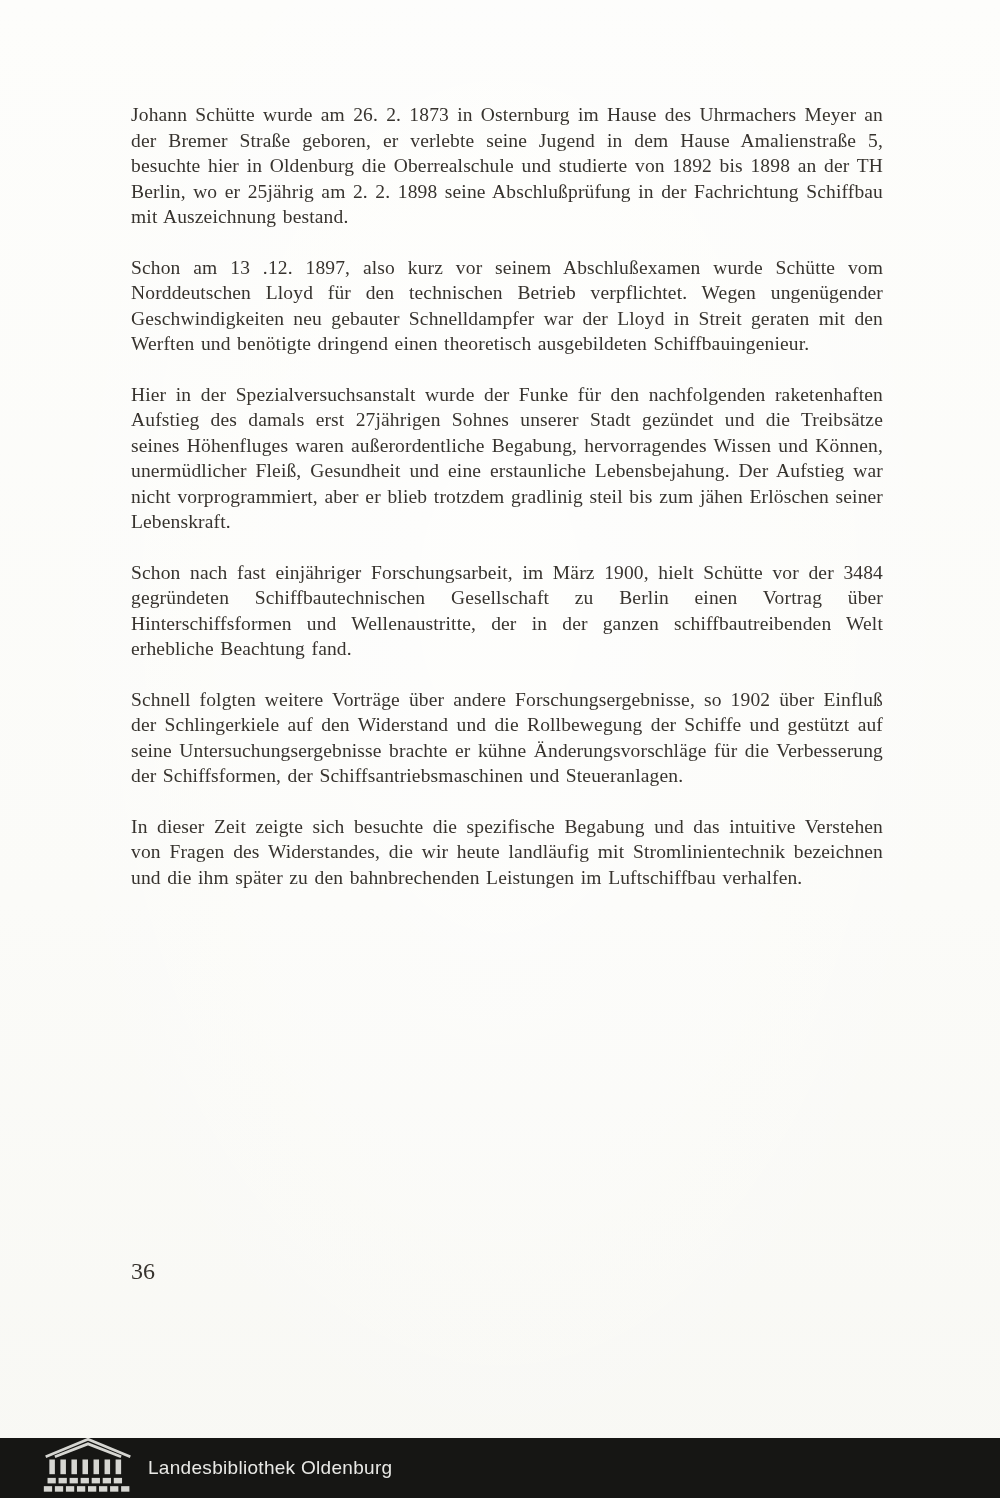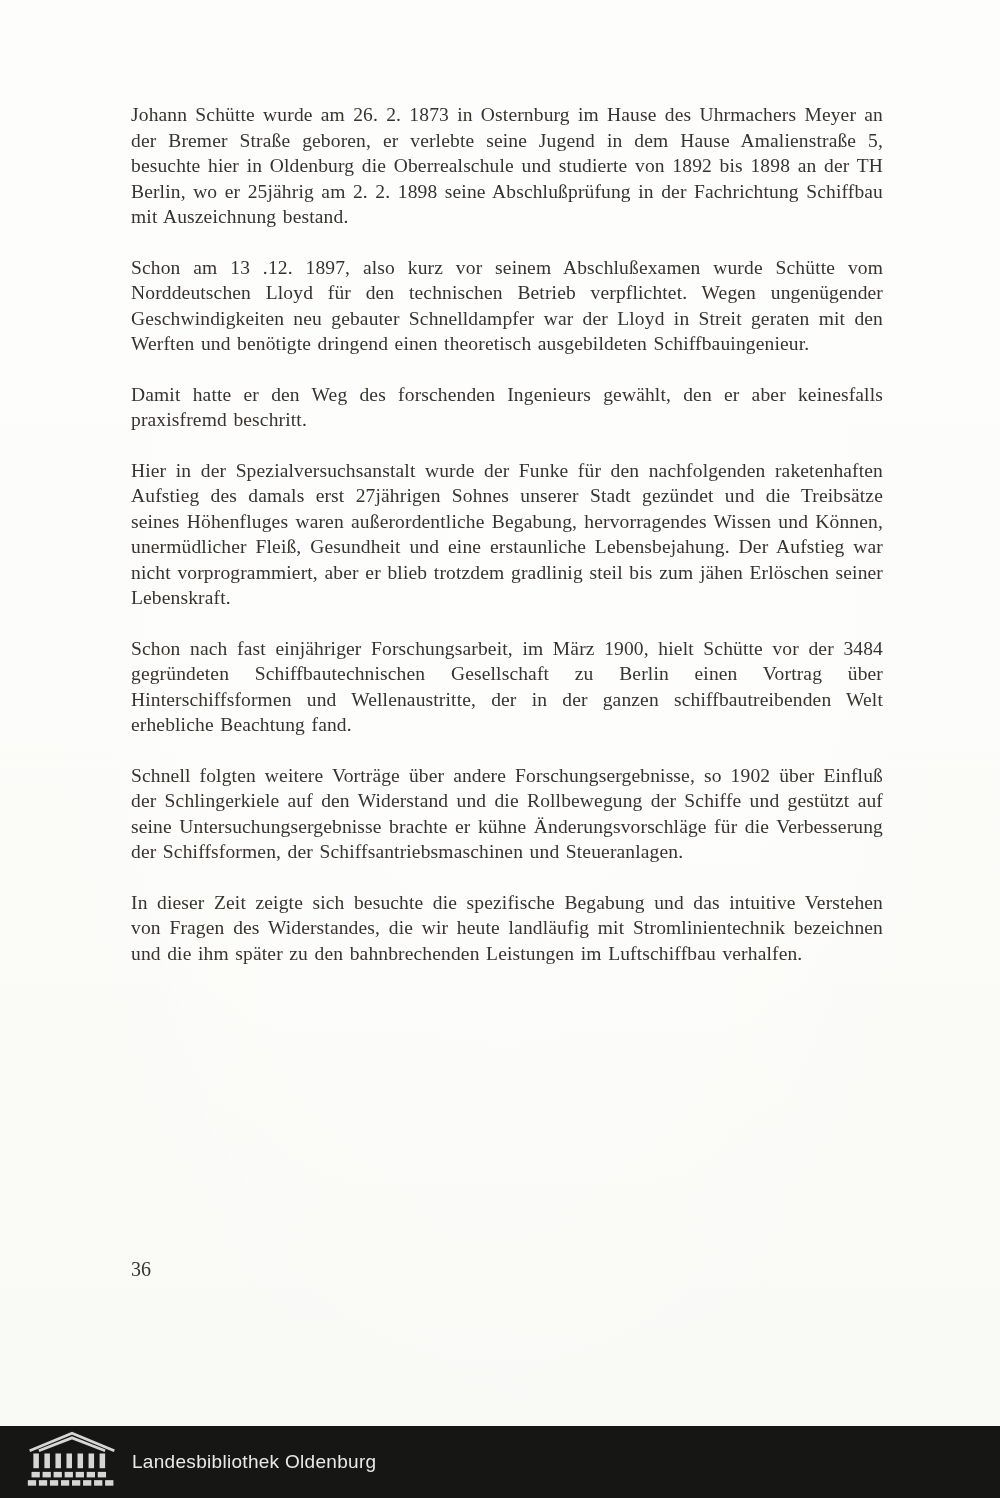--- a/index.html
+++ b/index.html
@@ -31,32 +31,33 @@
     font-size: 19.5px;
     line-height: 25.5px;
     text-align: justify;
     letter-spacing: 0.15px;
     word-spacing: 1.5px;
   }
   .page-number {
     position: absolute;
     left: 131px;
     top: 1258px;
-    font-size: 20px;
+    font-size: 24px;
     color: #37332e;
   }
   .footer-bar {
     position: absolute;
     left: 0;
     bottom: 0;
     width: 1000px;
-    height: 72px;
+    height: 60px;
     background: #161614;
     display: flex;
     align-items: center;
+    padding-left: 16px;
   }
   .footer-logo {
     display: inline-flex;
     margin-left: 26px;
     margin-top: -6px;
   }
   .footer-title {
     color: #e9e9e6;
     font-family: "Liberation Sans", sans-serif;
     font-size: 19px;
@@ -65,21 +66,20 @@
   }
 </style>
 </head>
 <body>
 
 <div class="scan-page">
 
   <main class="page-text">
     <p>Johann Schütte wurde am 26. 2. 1873 in Osternburg im Hause des Uhrmachers Meyer an der Bremer Straße geboren, er verlebte seine Jugend in dem Hause Amalienstraße 5, besuchte hier in Oldenburg die Oberrealschule und studierte von 1892 bis 1898 an der TH Berlin, wo er 25jährig am 2. 2. 1898 seine Abschlußprüfung in der Fachrichtung Schiffbau mit Auszeichnung bestand.</p>
     <p>Schon am 13 .12. 1897, also kurz vor seinem Abschlußexamen wurde Schütte vom Norddeutschen Lloyd für den technischen Betrieb verpflichtet. Wegen ungenügender Geschwindigkeiten neu gebauter Schnelldampfer war der Lloyd in Streit geraten mit den Werften und benötigte dringend einen theoretisch ausgebildeten Schiffbauingenieur.</p>
-    <p>Damit hatte er den Weg des forschenden Ingenieurs gewählt, den er aber keinesfalls praxisfremd beschritt.</p>
     <p>Hier in der Spezialversuchsanstalt wurde der Funke für den nachfolgenden raketenhaften Aufstieg des damals erst 27jährigen Sohnes unserer Stadt gezündet und die Treibsätze seines Höhenfluges waren außerordentliche Begabung, hervorragendes Wissen und Können, unermüdlicher Fleiß, Gesundheit und eine erstaunliche Lebensbejahung. Der Aufstieg war nicht vorprogrammiert, aber er blieb trotzdem gradlinig steil bis zum jähen Erlöschen seiner Lebenskraft.</p>
     <p>Schon nach fast einjähriger Forschungsarbeit, im März 1900, hielt Schütte vor der 3484 gegründeten Schiffbautechnischen Gesellschaft zu Berlin einen Vortrag über Hinterschiffsformen und Wellenaustritte, der in der ganzen schiffbautreibenden Welt erhebliche Beachtung fand.</p>
     <p>Schnell folgten weitere Vorträge über andere Forschungsergebnisse, so 1902 über Einfluß der Schlingerkiele auf den Widerstand und die Rollbewegung der Schiffe und gestützt auf seine Untersuchungsergebnisse brachte er kühne Änderungsvorschläge für die Verbesserung der Schiffsformen, der Schiffsantriebsmaschinen und Steueranlagen.</p>
     <p>In dieser Zeit zeigte sich besuchte die spezifische Begabung und das intuitive Verstehen von Fragen des Widerstandes, die wir heute landläufig mit Stromlinientechnik bezeichnen und die ihm später zu den bahnbrechenden Leistungen im Luftschiffbau verhalfen.</p>
   </main>
 
   <div class="page-number">36</div>
 
   <footer class="footer-bar">
     <span class="footer-logo">

